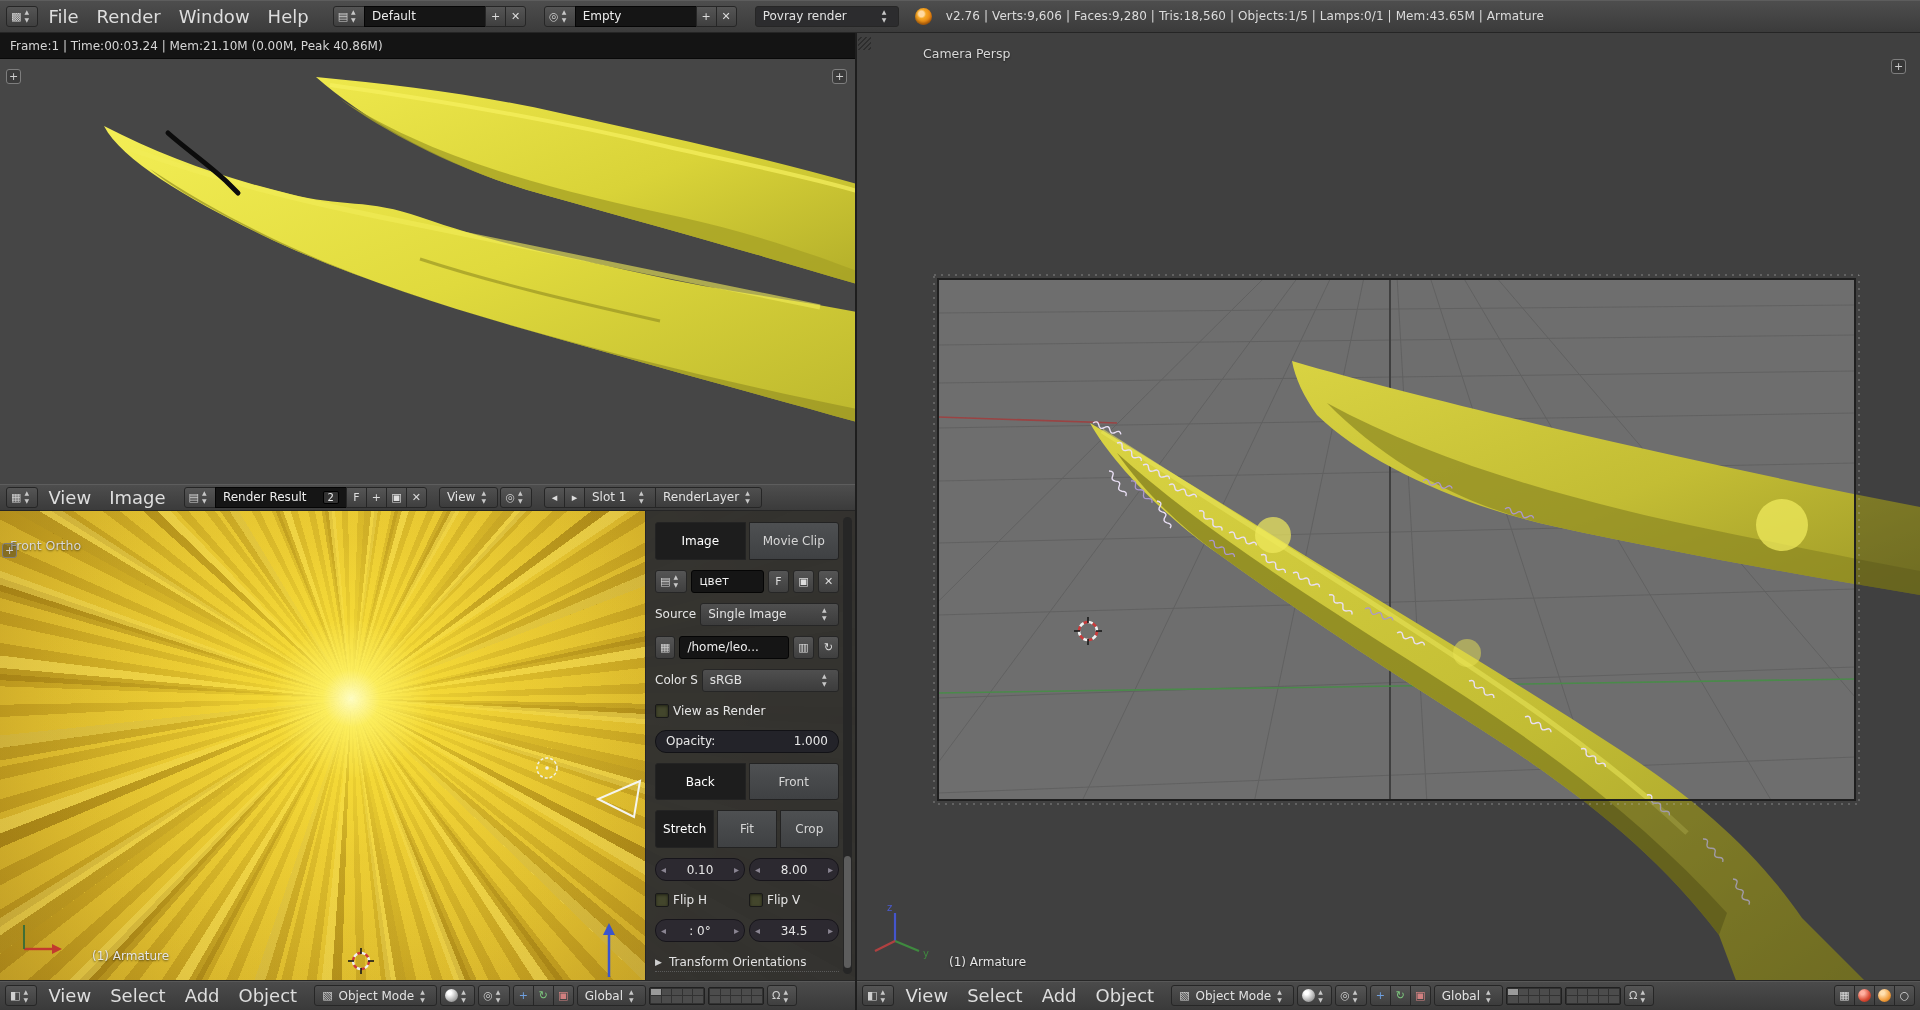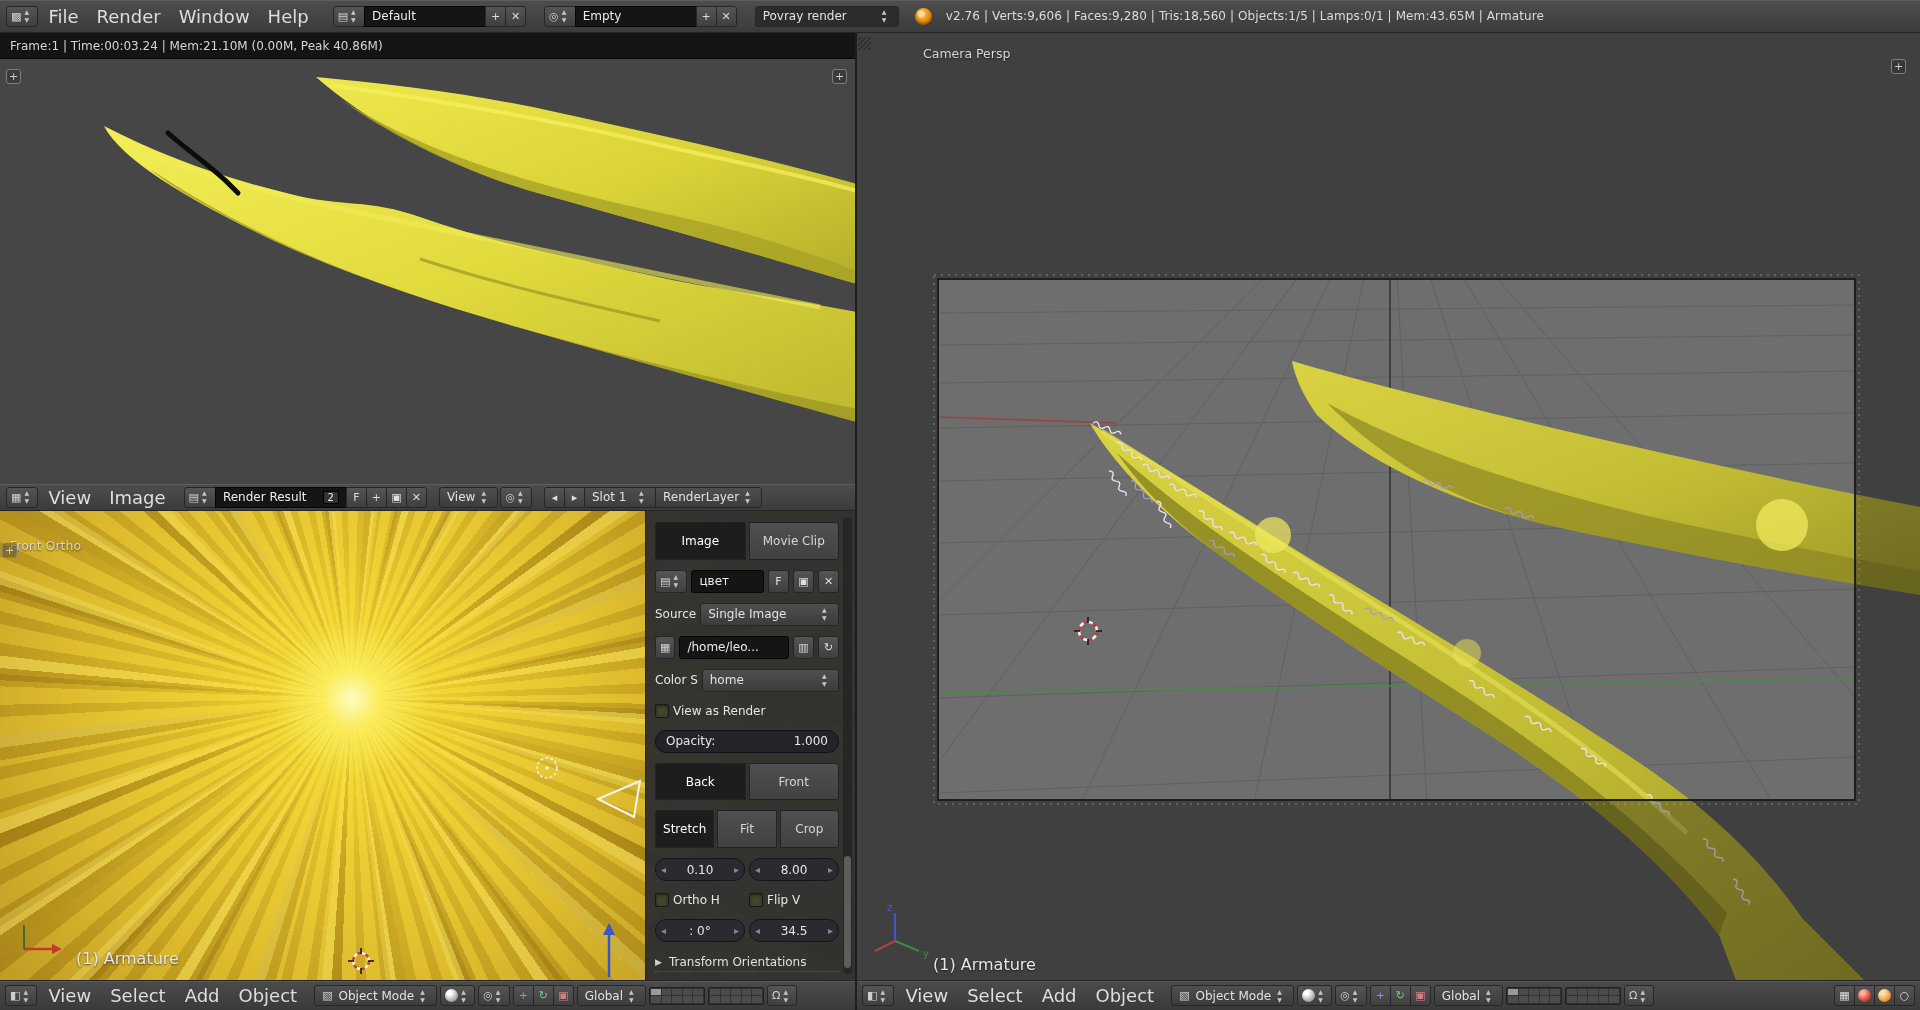--- a/index.html
+++ b/index.html
@@ -135,22 +135,22 @@
       repeating-conic-gradient(from 2deg at 41% 40%, rgba(110,80,5,0.16) 0deg 2deg, rgba(250,228,80,0.16) 2deg 5deg),
       radial-gradient(circle at 41% 40%, #f2d83c 0%, #e6c832 30%, #d2ad25 55%, #b08a1c 80%, #8e6c12 100%);
   }
   #footer-left  { left: 0; top: 980px; width: 857px; height: 30px; }
   #viewport { left: 857px; top: 33px; width: 1063px; height: 947px; background: #565656; overflow: hidden; }
   #footer-right { left: 857px; top: 980px; width: 1063px; height: 30px; }
   #vsplit { left: 855px; top: 33px; width: 2px; height: 977px; background: #1e1e1e; z-index: 7; }
 
   .view-label { position: absolute; font-size: 12.5px; color: #d8d8d8;
     text-shadow: 0 1px 2px rgba(0,0,0,.55); z-index: 3; }
-  .obj-label { position: absolute; font-size: 16px; color: #e6e6e6;
-    text-shadow: 0 1px 2px rgba(0,0,0,.6); z-index: 3; }
+  .obj-label { position: absolute; font-size: 12px; color: #e6e6e6;
+    text-shadow: 0 1px 2px rgba(0,0,0,.6); z-index: 3; margin-left: 16px; }
 
   svg { display: block; }
 </style>
 </head>
 <body>
 
 <div id="root">
 
   <header class="hdr abs" style="left:0;top:0;width:1920px;height:33px">
     <span class="icon-btn">
@@ -356,21 +356,21 @@
       <span class="tfield" style="flex:1;height:auto">
         <span>/home/leo...</span>
       </span>
       <span class="sq-btn" style="height:auto">▥</span>
       <span class="sq-btn" style="height:auto">↻</span>
     </div>
 
     <div class="np-row">
       <span class="np-label">Color S</span>
       <span class="dd" style="flex:1;height:auto;justify-content:space-between">
-        <span>home</span>
+        <span>sRGB</span>
         <span class="dar"></span>
       </span>
     </div>
 
     <div class="np-row" style="height:18px">
       <span class="cb"></span>
       <span class="np-label">View as Render</span>
     </div>
 
     <div class="np-row">
@@ -399,21 +399,21 @@
       </span>
       <span class="stp">
         <span class="ar">◂</span>
         <span>8.00</span>
         <span class="ar">▸</span>
       </span>
     </div>
 
     <div class="np-row" style="height:18px">
       <span class="cb"></span>
-      <span class="np-label" style="flex:1">Ortho H</span>
+      <span class="np-label" style="flex:1">Flip H</span>
       <span class="cb"></span>
       <span class="np-label" style="flex:1">Flip V</span>
     </div>
 
     <div class="np-row">
       <span class="stp">
         <span class="ar">◂</span>
         <span>: 0°</span>
         <span class="ar">▸</span>
       </span>

